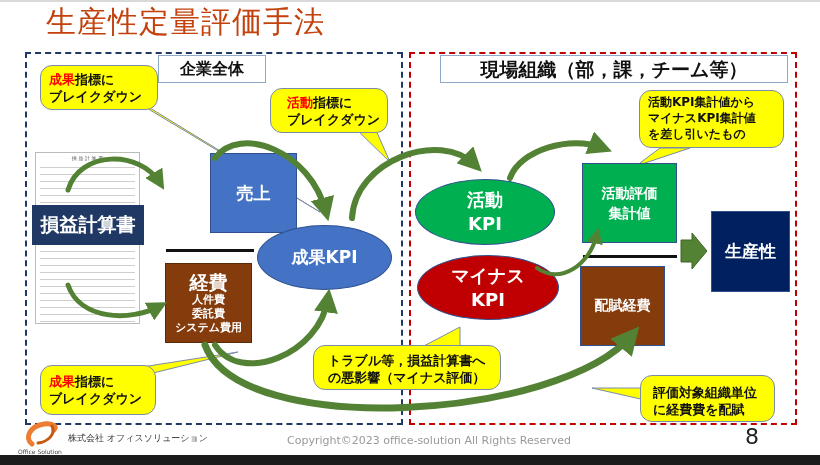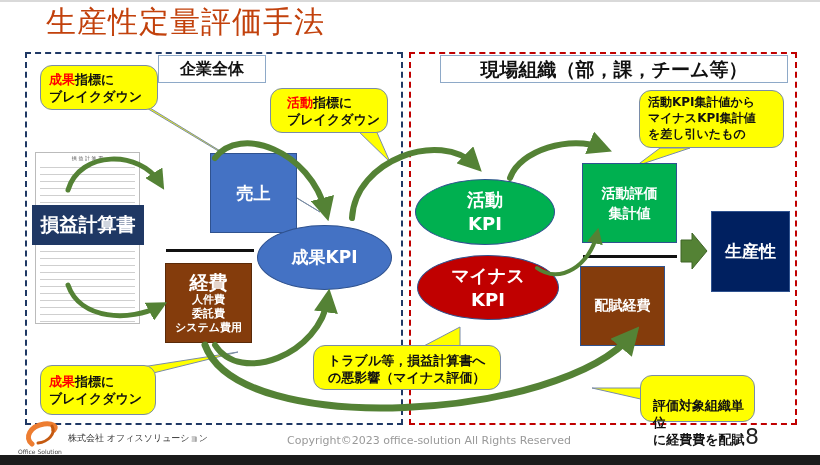--- a/index.html
+++ b/index.html
@@ -140,21 +140,21 @@
 <div class="callout" style="left:40px;top:365px;width:116px;height:50px;padding:7px 0 0 8px;">
   <div><span class="red">成果</span><span>指標に</span></div>
   <div>ブレイクダウン</div>
 </div>
 
 <div class="callout" style="left:313px;top:345px;width:188px;height:45px;padding:6px 0 0 14px;">
   <div>トラブル等，損益計算書へ</div>
   <div>の悪影響（マイナス評価）</div>
 </div>
 
-<div class="callout" style="left:640px;top:375px;width:115px;height:47px;padding:21px 0 0 12px;">
+<div class="callout" style="left:640px;top:375px;width:135px;height:47px;padding:8px 0 0 12px;">
   <div>評価対象組織単位</div>
   <div>に経費費を配賦</div>
 </div>
 
 <svg class="overlay" width="820" height="465">
   <defs>
     <marker id="ah" viewBox="0 0 10 10" refX="6" refY="5" markerWidth="4" markerHeight="4" orient="auto">
       <path d="M0,0 L10,5 L0,10 z" fill="#548235"></path>
     </marker>
   </defs>

